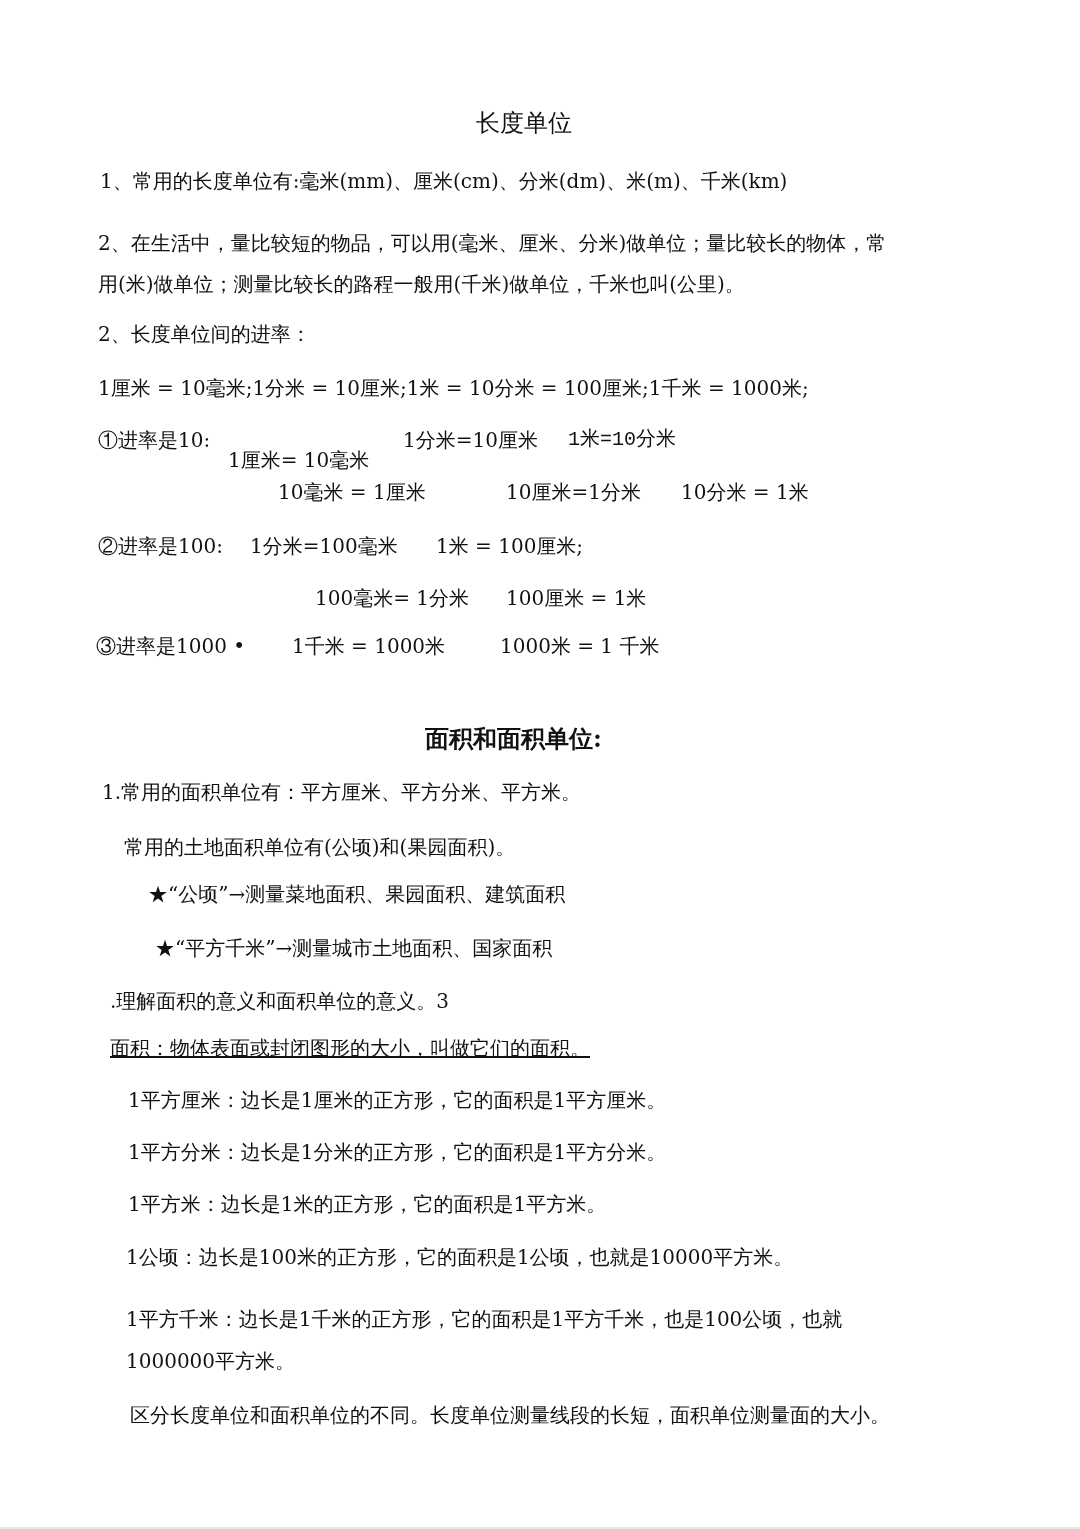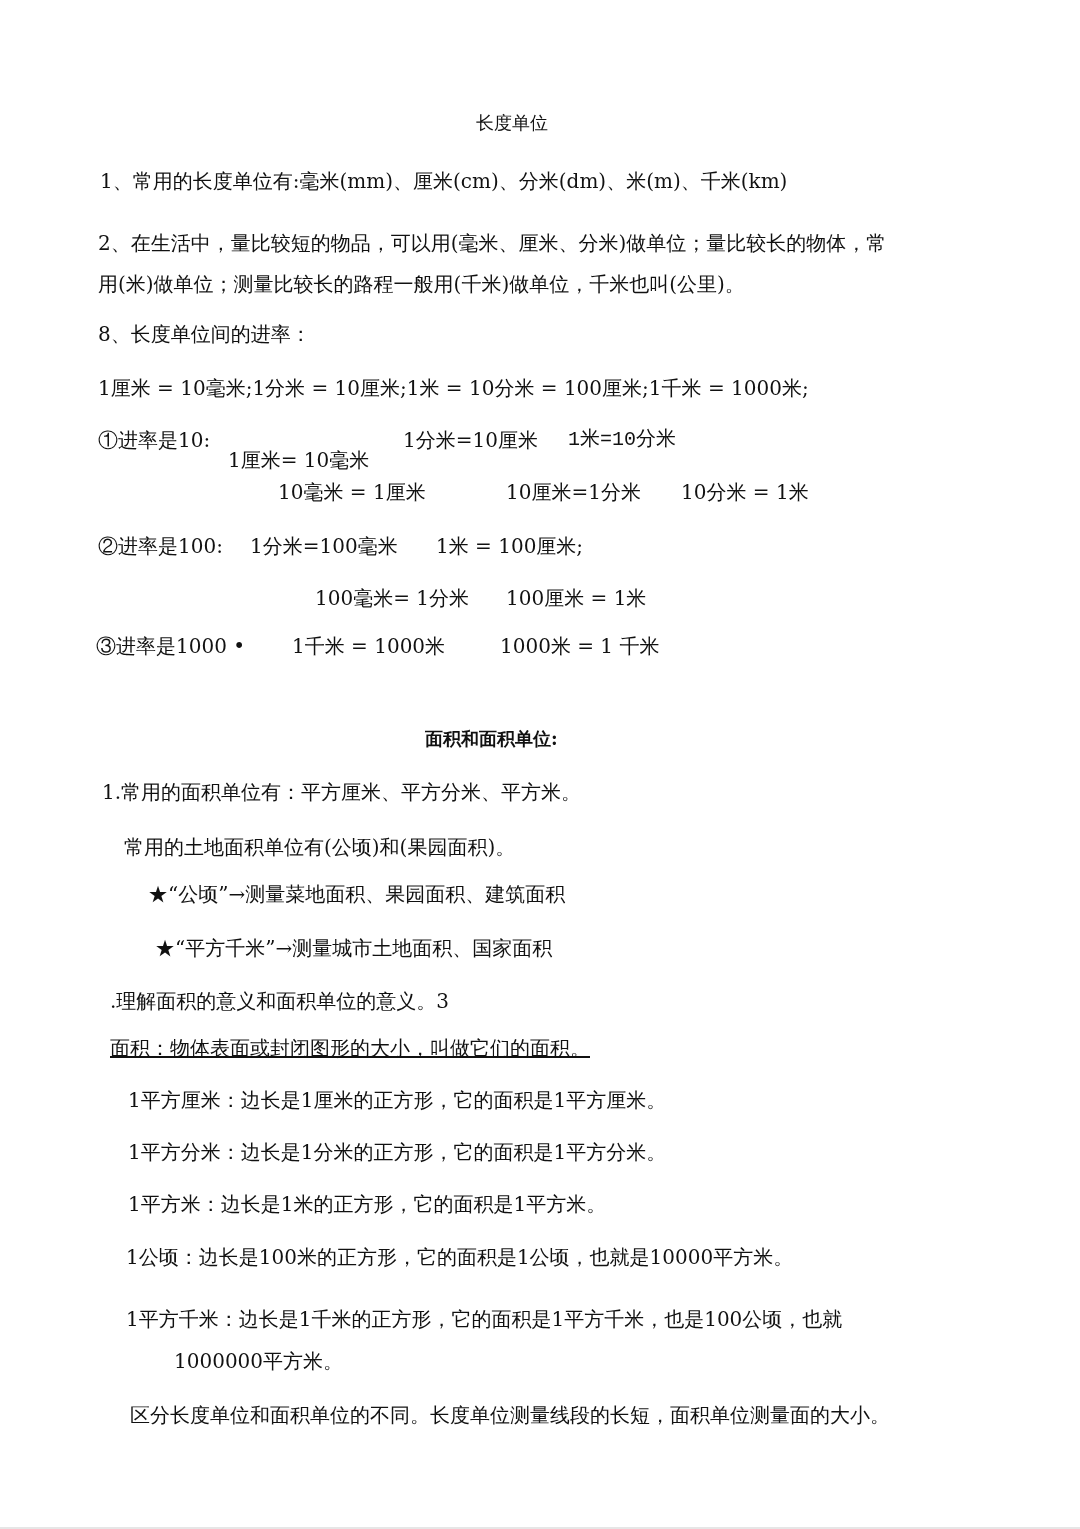--- a/index.html
+++ b/index.html
@@ -16,41 +16,41 @@
       color: #111111;
     }
     .line {
       position: absolute;
       white-space: pre;
       font-size: 20px;
       line-height: 24px;
       letter-spacing: 0px;
     }
     .title {
-      font-size: 18px;
+      font-size: 24px;
     }
     .bottom-rule {
       position: absolute;
       left: 0;
       right: 0;
       bottom: 0;
       height: 2px;
       background: #e6e6e6;
     }
   </style>
 </head>
 <body>
 
 <div>
 
   <div class="line title" style="left:476px; top:111px;">长度单位</div>
   <div class="line" style="left:100px; top:169px;">1、常用的长度单位有:毫米(mm)、厘米(cm)、分米(dm)、米(m)、千米(km)</div>
   <div class="line" style="left:98px; top:231px;">2、在生活中，量比较短的物品，可以用(毫米、厘米、分米)做单位；量比较长的物体，常</div>
   <div class="line" style="left:98px; top:272px;">用(米)做单位；测量比较长的路程一般用(千米)做单位，千米也叫(公里)。</div>
-  <div class="line" style="left:98px; top:322px;">8、长度单位间的进率：</div>
+  <div class="line" style="left:98px; top:322px;">2、长度单位间的进率：</div>
   <div class="line" style="left:98px; top:376px;">1厘米 = 10毫米;1分米 = 10厘米;1米 = 10分米 = 100厘米;1千米 = 1000米;</div>
 
   <div class="line" style="left:98px; top:428px;">①进率是10:</div>
   <div class="line" style="left:228px; top:448px;">1厘米= 10毫米</div>
   <div class="line" style="left:403px; top:428px;">1分米=10厘米</div>
   <div class="line" style="left:568px; top:428px;font-family:Liberation Mono, monospace;">1米=10分米</div>
   <div class="line" style="left:278px; top:480px;">10毫米 = 1厘米</div>
   <div class="line" style="left:506px; top:480px;">10厘米=1分米</div>
   <div class="line" style="left:681px; top:480px;">10分米 = 1米</div>
 
@@ -69,17 +69,17 @@
   <div class="line" style="left:124px; top:835px;">常用的土地面积单位有(公顷)和(果园面积)。</div>
   <div class="line" style="left:148px; top:882px;">★“公顷”→测量菜地面积、果园面积、建筑面积</div>
   <div class="line" style="left:155px; top:936px;">★“平方千米”→测量城市土地面积、国家面积</div>
   <div class="line" style="left:110px; top:989px;">.理解面积的意义和面积单位的意义。3</div>
   <div class="line" style="left:110px; top:1036px;text-decoration:underline;">面积：物体表面或封闭图形的大小，叫做它们的面积。</div>
   <div class="line" style="left:128px; top:1088px;">1平方厘米：边长是1厘米的正方形，它的面积是1平方厘米。</div>
   <div class="line" style="left:128px; top:1140px;">1平方分米：边长是1分米的正方形，它的面积是1平方分米。</div>
   <div class="line" style="left:128px; top:1192px;">1平方米：边长是1米的正方形，它的面积是1平方米。</div>
   <div class="line" style="left:126px; top:1245px;">1公顷：边长是100米的正方形，它的面积是1公顷，也就是10000平方米。</div>
   <div class="line" style="left:126px; top:1307px;">1平方千米：边长是1千米的正方形，它的面积是1平方千米，也是100公顷，也就</div>
-  <div class="line" style="left:126px; top:1349px;margin-left:48px;">1000000平方米。</div>
+  <div class="line" style="left:126px; top:1349px;">1000000平方米。</div>
   <div class="line" style="left:130px; top:1403px;">区分长度单位和面积单位的不同。长度单位测量线段的长短，面积单位测量面的大小。</div>
 
   <div class="bottom-rule"></div>
 </div>
 
 </body></html>

